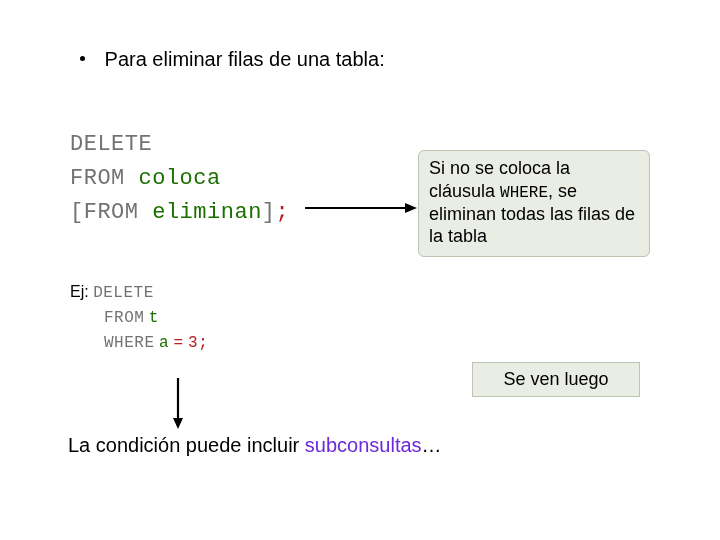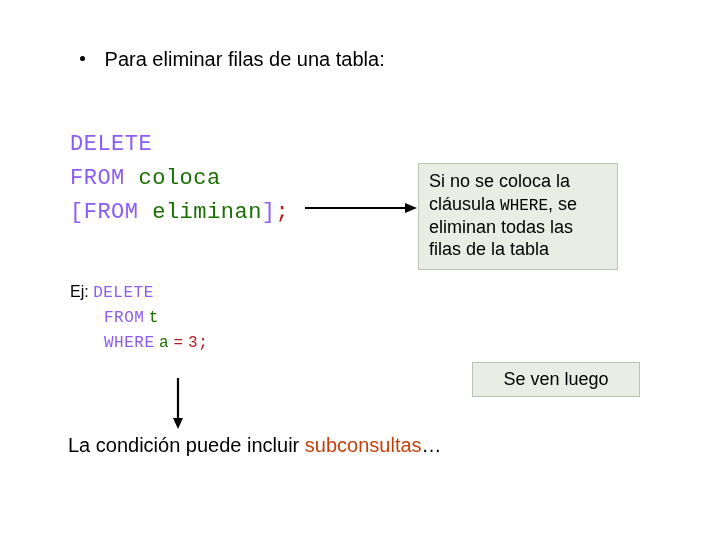--- a/index.html
+++ b/index.html
@@ -31,21 +31,21 @@
     background: #000;
     border-radius: 50%;
     vertical-align: middle;
     margin-right: 14px;
     margin-bottom: 4px;
   }
   .mono {
     font-family: "Courier New", Courier, monospace;
     letter-spacing: 0.5px;
   }
-  .kw { color: #8b5cf6; }
+  .kw { color: #737373; }
   .ident { color: #1a6f00; }
   .op { color: #b22020; }
   .syntax-block {
     position: absolute;
     left: 70px;
     top: 128px;
     line-height: 1.55;
     font-size: 22px;
   }
   .example-block {
@@ -58,30 +58,30 @@
   .ej-label { font-family: Arial, sans-serif; }
   .note-box {
     position: absolute;
     background: #e9ede4;
     border: 1px solid #bcc4b4;
     padding: 6px 10px 8px 10px;
     font-size: 18px;
     line-height: 1.25;
     box-sizing: border-box;
   }
-  .note1 { left: 418px; top: 163px; width: 200px; }
+  .note1 { left: 418px; top: 150px; width: 232px; border-radius: 6px; }
   .note2 { left: 472px; top: 362px; width: 168px; text-align: center; padding: 5px 8px; }
   .small-mono { font-family: "Courier New", monospace; font-size: 16px; }
   .bottom-text {
     position: absolute;
     left: 68px;
     top: 434px;
     font-size: 20px;
   }
-  .subq { color: #c2410c; margin-top: 24px; }
+  .subq { color: #6d28d9; margin-top: 24px; }
   svg.arrow { position: absolute; overflow: visible; }
 </style>
 </head>
 <body>
 
 <div class="slide">
 
   <div class="bullet-row">
     <span class="bullet"></span>
     <span>Para eliminar filas de una tabla:</span>

